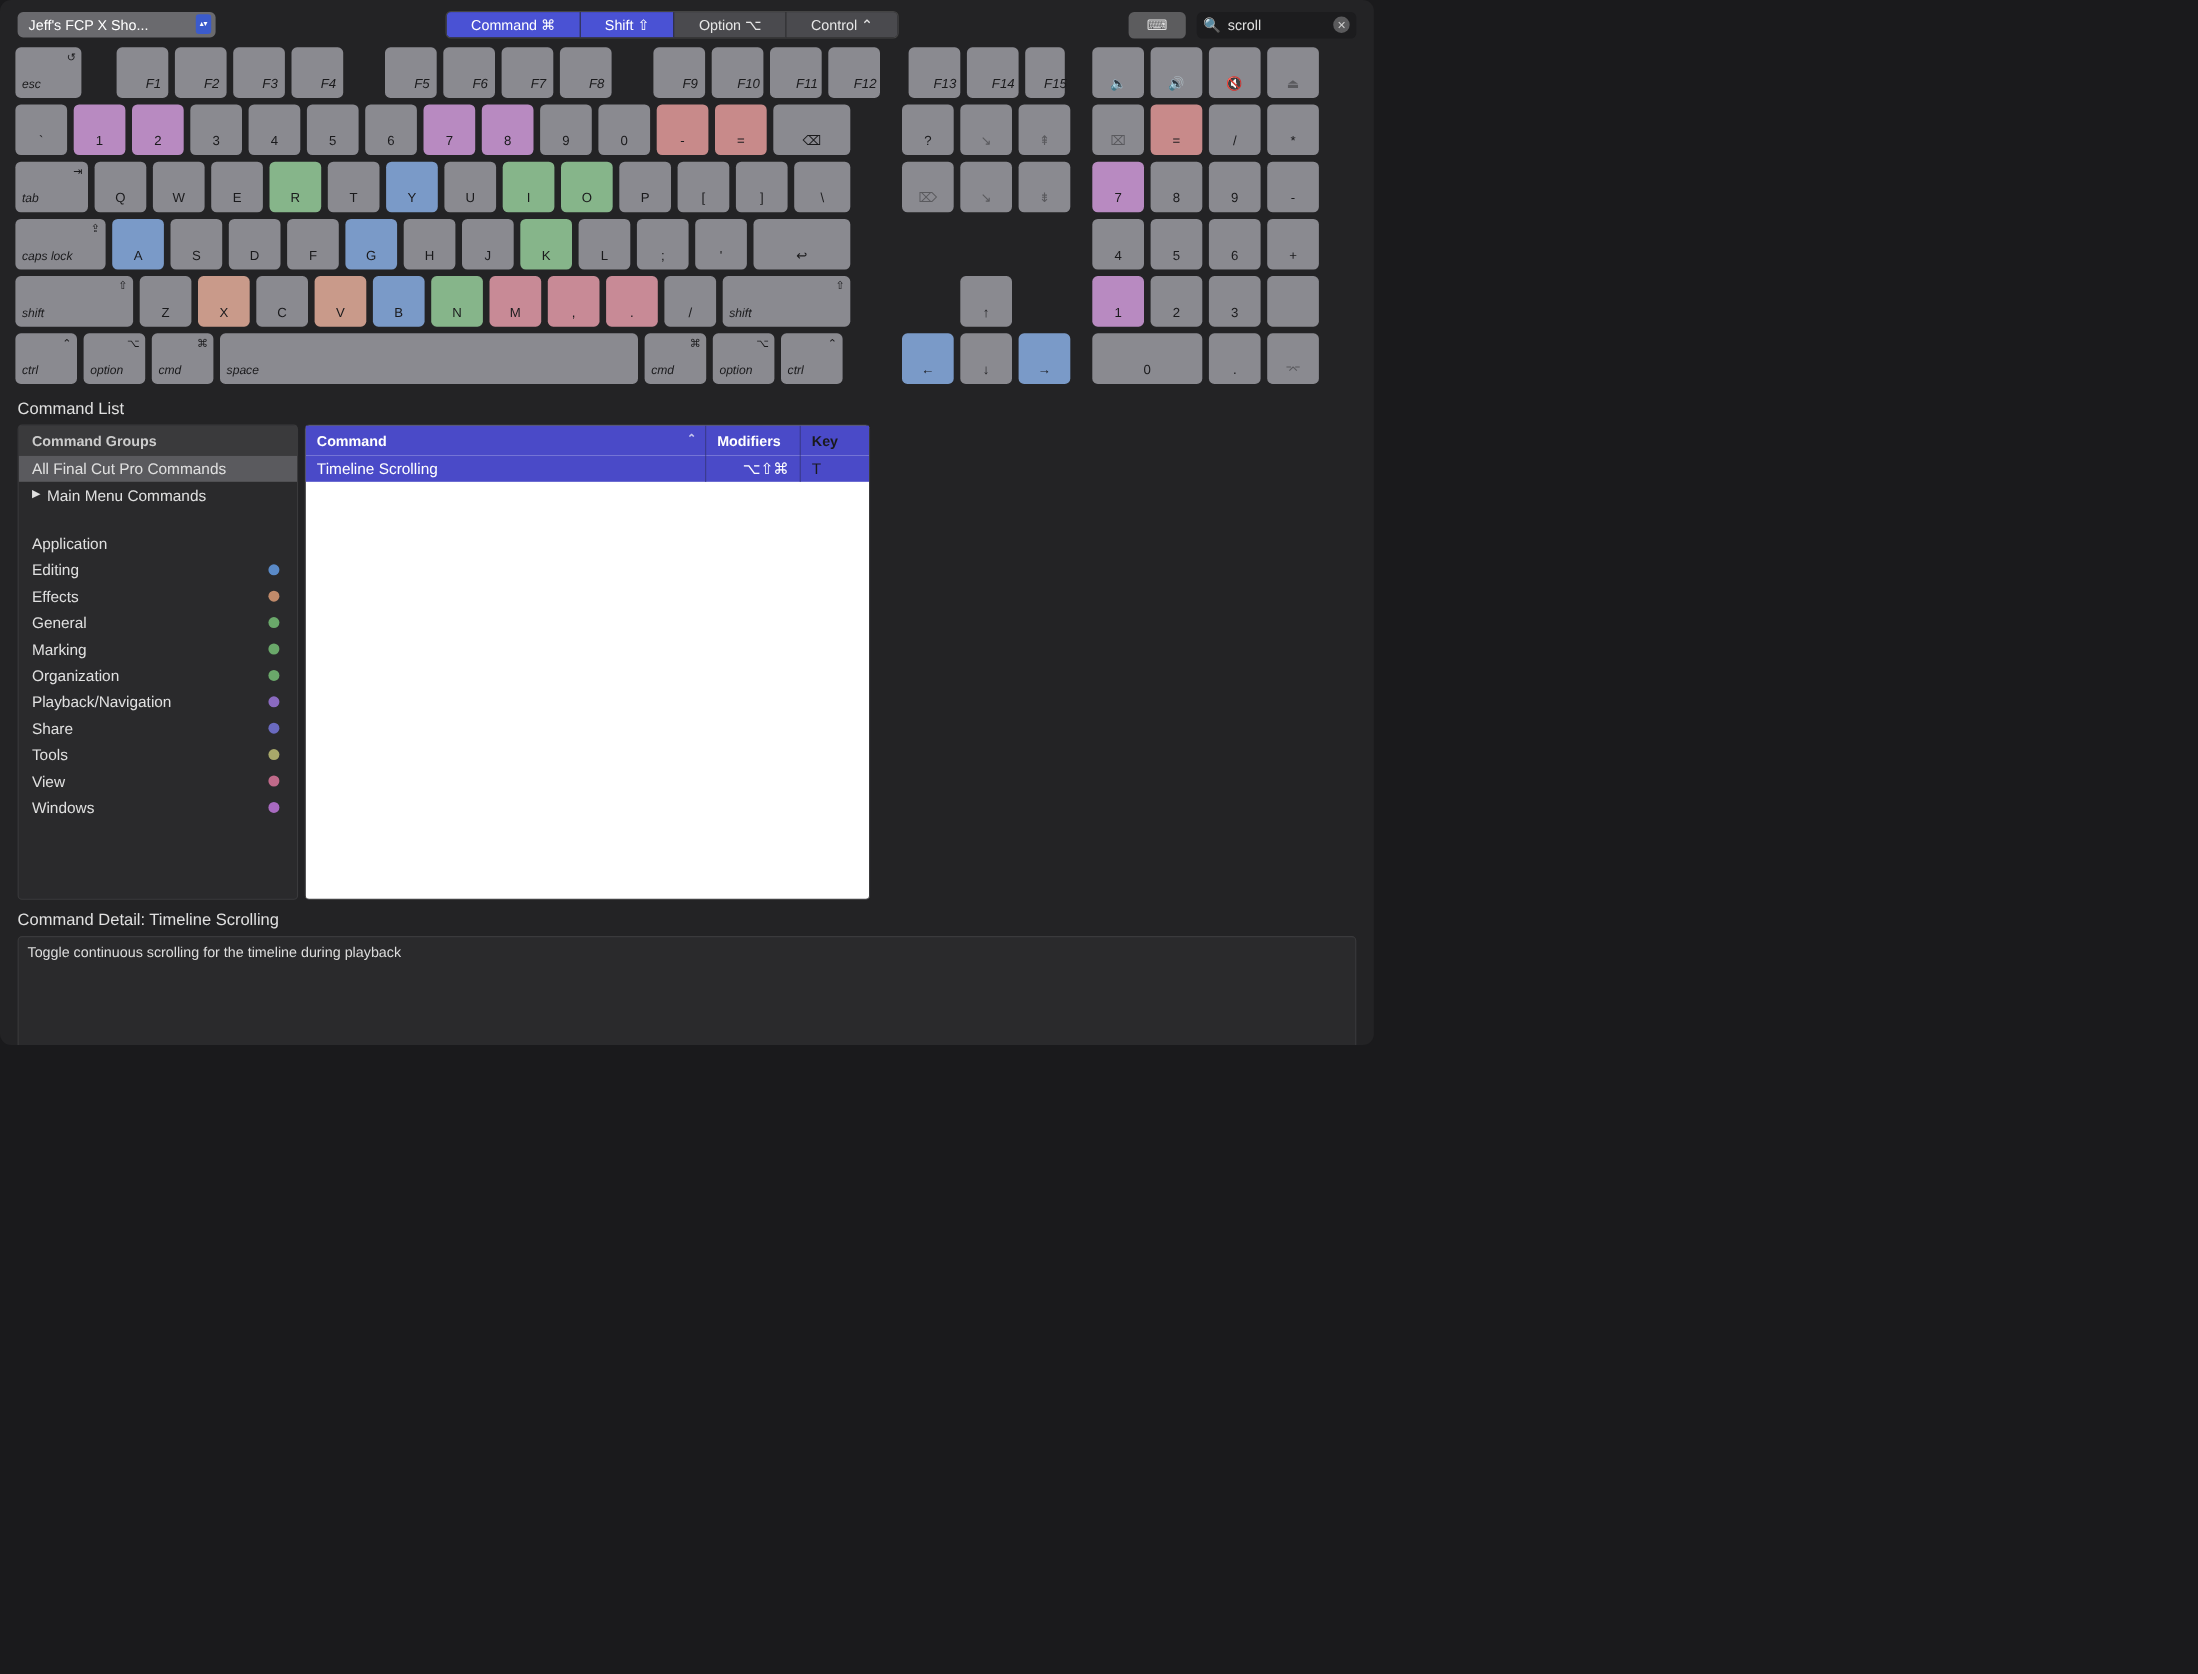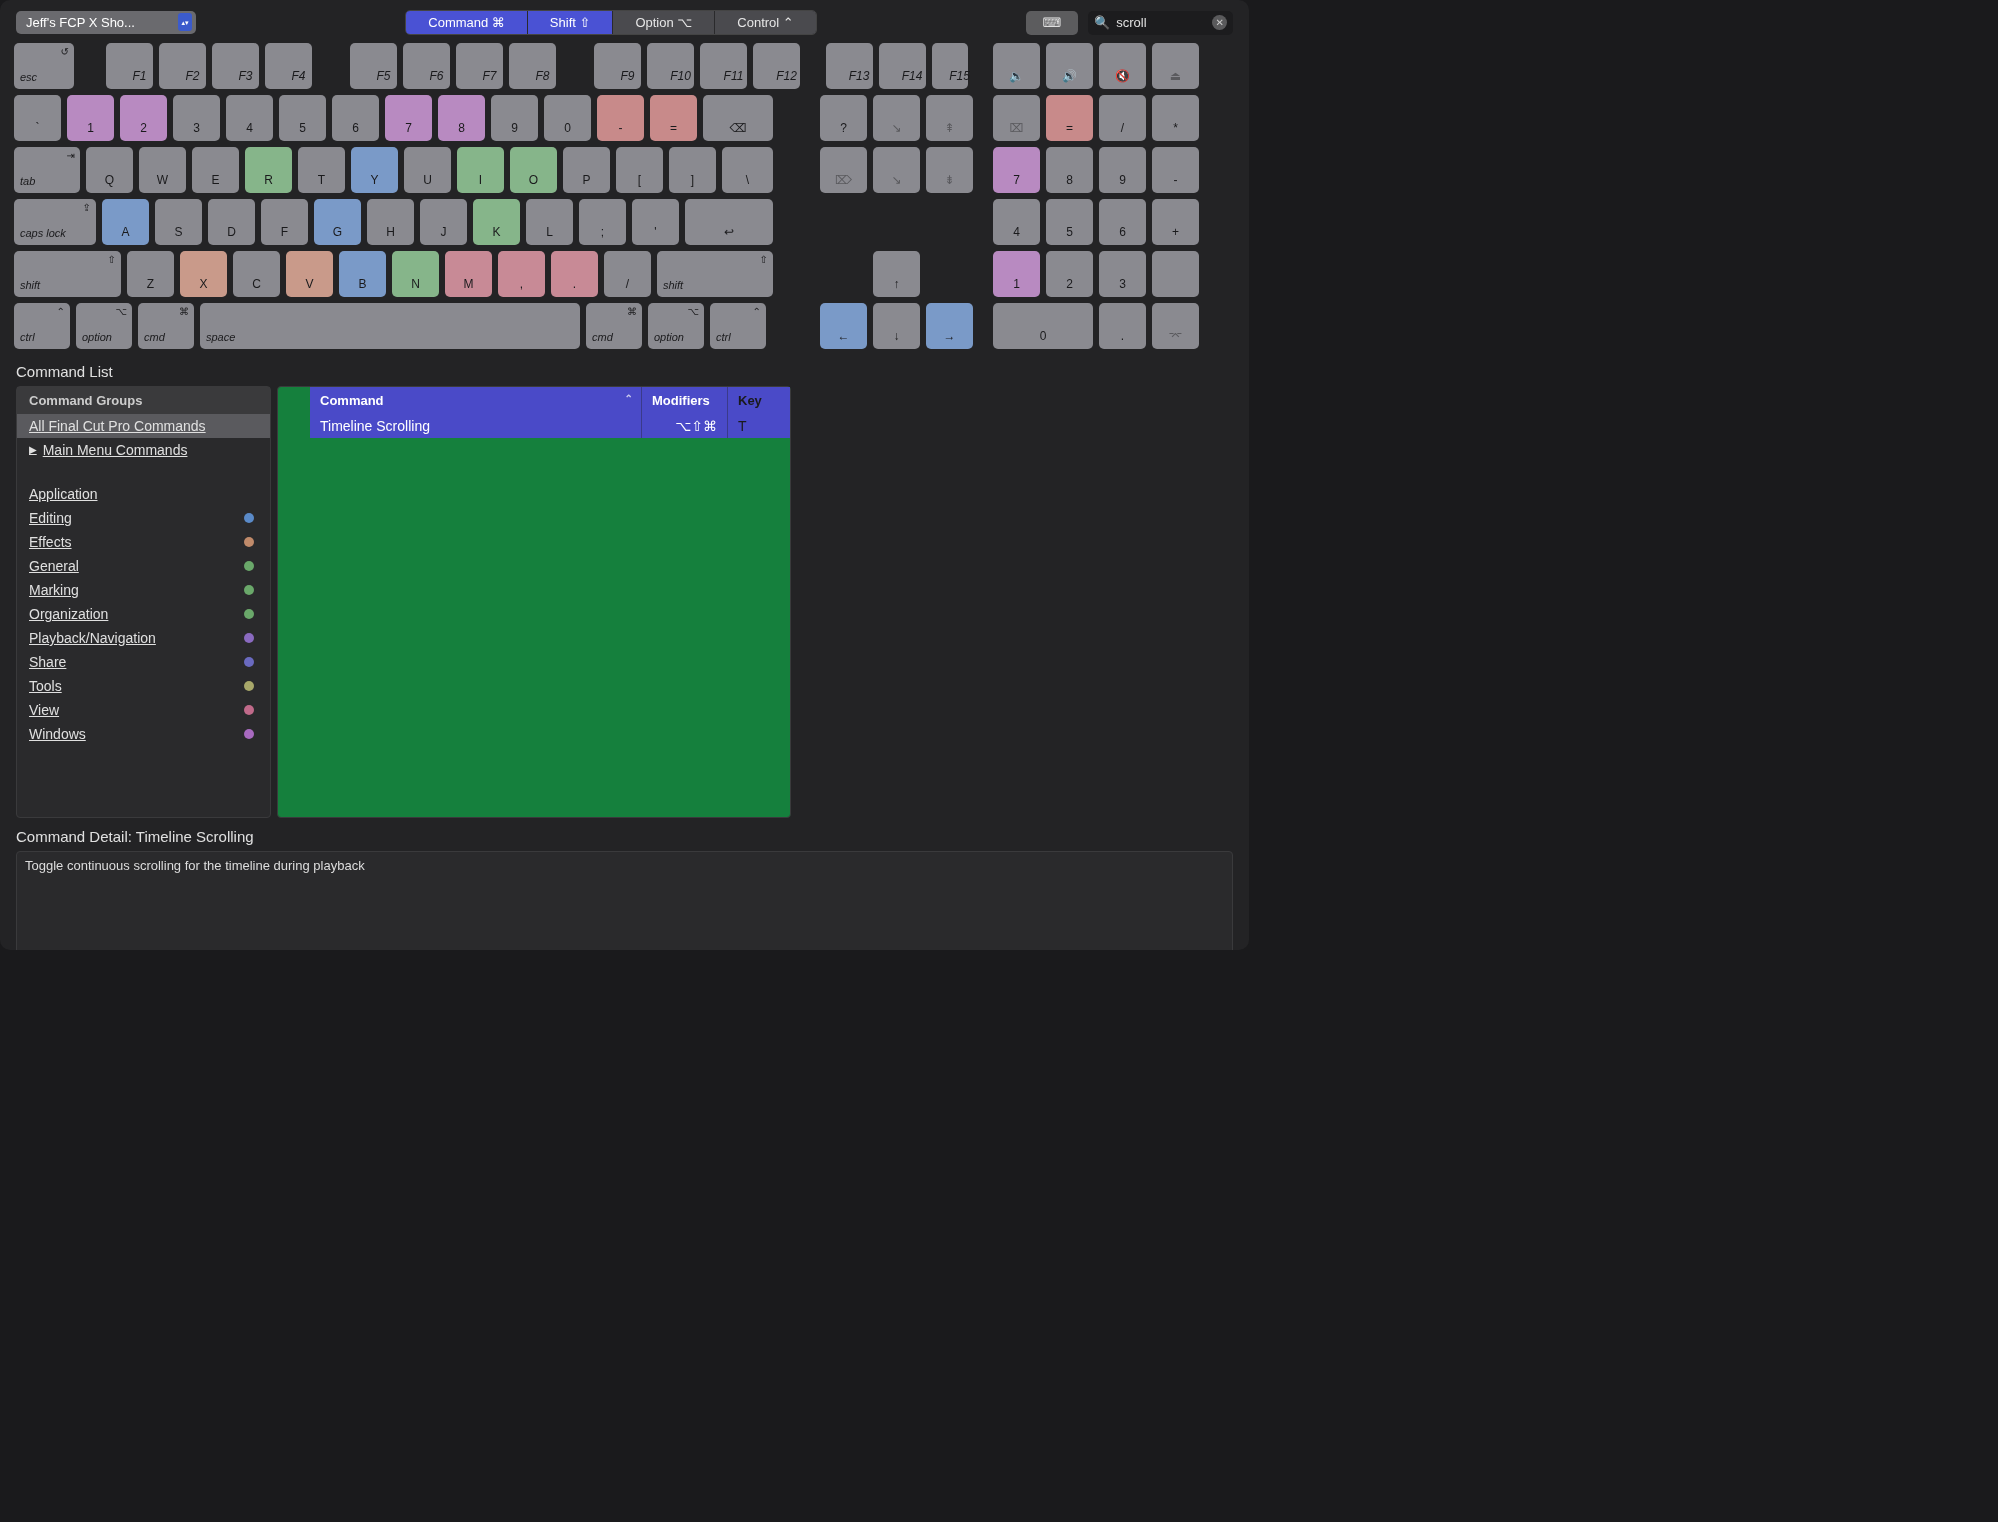--- a/index.html
+++ b/index.html
@@ -43,28 +43,28 @@
   .navcluster .krow { justify-content:center; }
   
   .midsection { display:flex; gap:10px; padding: 6px 16px 0 16px; flex-direction: column; }
   .leftcol { width: 775px; }
   .rightcol { flex:1; }
   .section-title { font-size: 15px; color: #e0e0e0; margin-bottom: 6px; font-weight:400;}
   
   .lists { display:flex; gap:6px; }
   .groups { width: 255px; background:#2a2a2c; border:1px solid #3a3a3c; border-radius:4px; height: 432px; display:flex; flex-direction:column; }
   .groups-header { background:#3a3a3c; padding:6px 12px; font-size:13px; color:#ccc; font-weight:600;}
-  .groups-body { flex:1; overflow:auto;text-decoration:underline; }
+  .groups-body { flex:1; overflow:auto; }
   .grow { padding: 4px 12px; font-size:14px; display:flex; align-items:center; gap:6px;}
   .grow.sel { background:#5a5a5e;}
   .grow .dot { width:10px; height:10px; border-radius:50%; margin-left:auto; margin-right:4px;}
   .grow .tri { font-size:10px; transform:translateY(-1px);}
   .gspacer { height: 20px; }
   
-  .cmdtable { flex:1; background:#15803d; border:1px solid #3a3a3c; border-radius:4px; height:432px; display:flex; flex-direction:column;padding-left:32px;}
+  .cmdtable { flex:1; background:#ffffff; border:1px solid #3a3a3c; border-radius:4px; height:432px; display:flex; flex-direction:column;}
   .cthead { display:flex; background:#4a4ac8; color:#fff;}
   .cthead .th { padding:6px 10px; font-size:13px; font-weight:600; border-right:1px solid #3a3a8a;}
   .cthead .th.cmd { flex:1; position:relative;}
   .cthead .th.cmd::after { content:"⌃"; position:absolute; right:8px; top:6px; font-size:10px; opacity:0.7;}
   .cthead .th.mod { width:86px;}
   .cthead .th.key { width:62px; border:none; background:transparent; height:auto; padding:6px 10px; border-radius:0;}
   .ctbody { flex:1;}
   .ctrow { display:flex; background:#4a4ac8; color:#fff;}
   .ctrow .td { padding:4px 10px; font-size:14px; border-right:1px solid #3a3a8a;}
   .ctrow .td.cmd { flex:1;}

